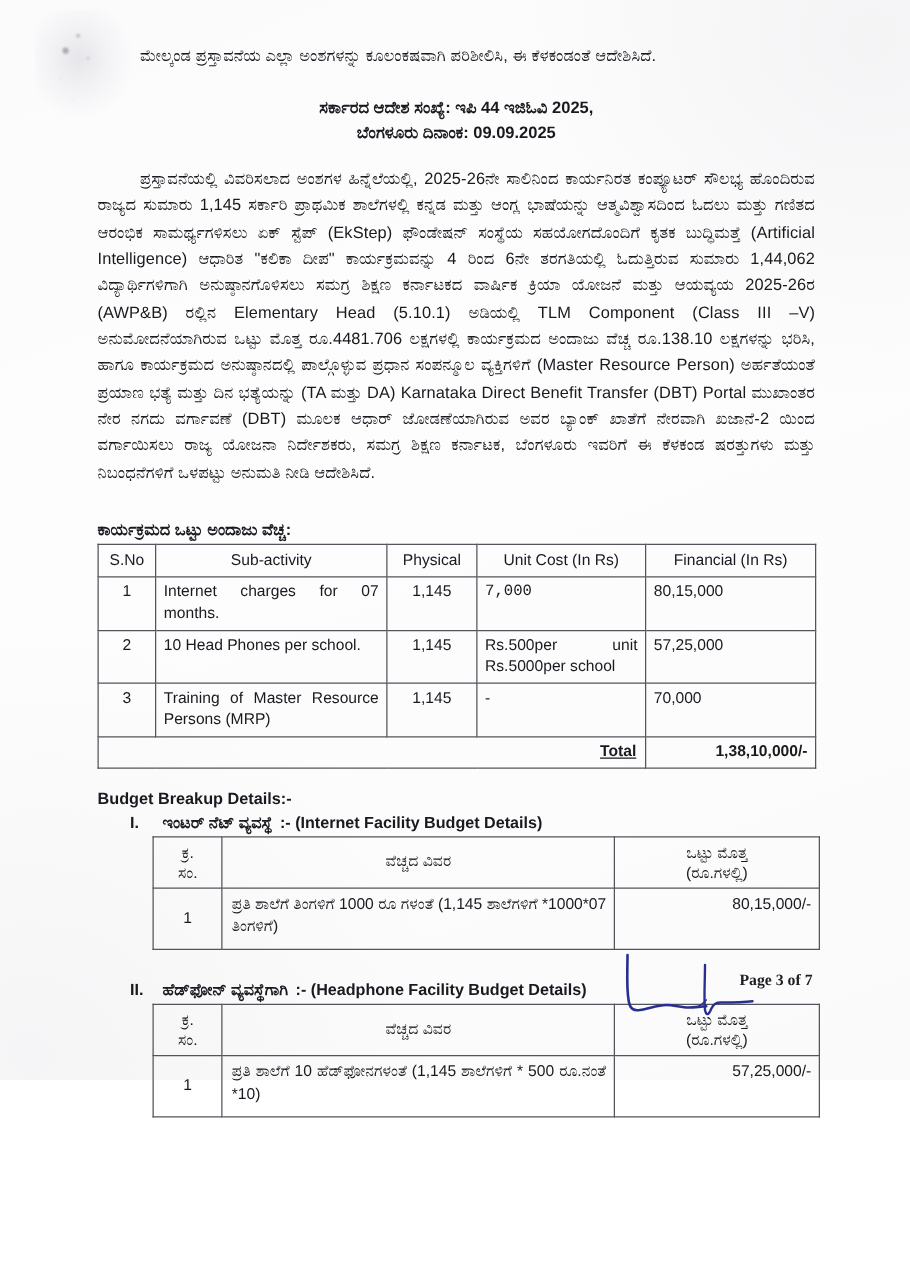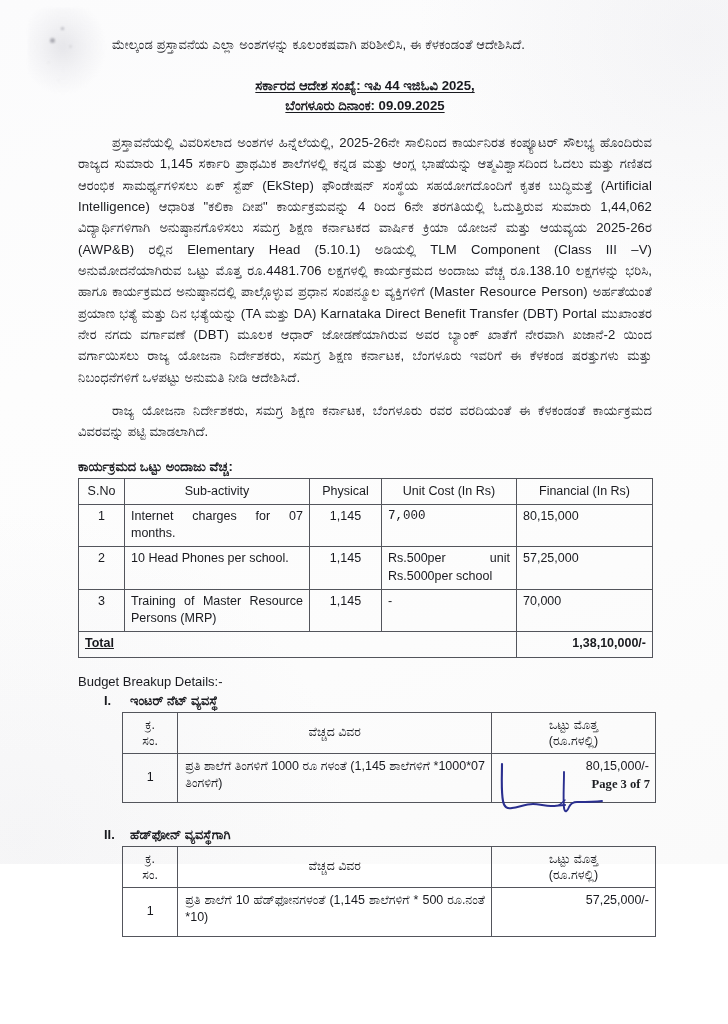--- a/index.html
+++ b/index.html
@@ -73,21 +73,20 @@
   p.para.indent { text-indent: 34px; }
 
   .order-head {
     text-align: center;
     margin-top: 21px;
     font-size: 13.2px;
     font-weight: bold;
     line-height: 1.5;
   }
   .order-head .ul {
-    text-decoration: underline;
     text-underline-offset: 2px;
   }
 
   .spacer-24 { height: 24px; }
   .spacer-16 { height: 16px; }
   .spacer-12 { height: 12px; }
 
   .table-caption {
     font-size: 13px;
     font-weight: bold;
@@ -130,34 +129,34 @@
   }
   .t-main td.phys { text-align: center; }
   .t-main td.unit {
     text-align: justify;
     text-justify: inter-word;
   }
   .t-main td.unit.right { text-align: left; font-family: Liberation Mono, monospace; }
   .t-main td.fin { text-align: left; }
   .t-main td.rowtall { height: 30px; }
   .t-main td.total-label {
-    text-align: left;
+    text-align: right;
     font-weight: bold;
     padding-right: 7px;
     text-decoration: underline;
   }
   .t-main td.total-value {
     text-align: right;
     font-weight: bold;
     padding-left: 24px;
   }
 
   .bbd-title {
     font-size: 13px;
-    font-weight: normal;
+    font-weight: bold;
     margin: 0 0 4px 0;
   }
   .bbd-sec { margin-left: 26px; }
   .bbd-item-head {
     font-size: 12.9px;
     font-weight: bold;
     margin: 0 0 3px 0;
     display: flex;
     align-items: baseline;
   }
@@ -229,21 +228,20 @@
       <div class="ul">ಸರ್ಕಾರದ ಆದೇಶ ಸಂಖ್ಯೆ: ಇಪಿ 44 ಇಜಿಓವಿ 2025,</div>
       <div class="ul">ಬೆಂಗಳೂರು ದಿನಾಂಕ: 09.09.2025</div>
     </div>
 
     <div class="spacer-16"></div>
 
     <p class="para indent">ಪ್ರಸ್ತಾವನೆಯಲ್ಲಿ ವಿವರಿಸಲಾದ ಅಂಶಗಳ ಹಿನ್ನೆಲೆಯಲ್ಲಿ, 2025-26ನೇ ಸಾಲಿನಿಂದ ಕಾರ್ಯನಿರತ ಕಂಪ್ಯೂಟರ್ ಸೌಲಭ್ಯ ಹೊಂದಿರುವ ರಾಜ್ಯದ ಸುಮಾರು 1,145 ಸರ್ಕಾರಿ ಪ್ರಾಥಮಿಕ ಶಾಲೆಗಳಲ್ಲಿ ಕನ್ನಡ ಮತ್ತು ಆಂಗ್ಲ ಭಾಷೆಯನ್ನು ಆತ್ಮವಿಶ್ವಾಸದಿಂದ ಓದಲು ಮತ್ತು ಗಣಿತದ ಆರಂಭಿಕ ಸಾಮರ್ಥ್ಯಗಳಿಸಲು ಏಕ್ ಸ್ಟೆಪ್ (EkStep) ಫೌಂಡೇಷನ್ ಸಂಸ್ಥೆಯ ಸಹಯೋಗದೊಂದಿಗೆ ಕೃತಕ ಬುದ್ಧಿಮತ್ತೆ (Artificial Intelligence) ಆಧಾರಿತ "ಕಲಿಕಾ ದೀಪ" ಕಾರ್ಯಕ್ರಮವನ್ನು 4 ರಿಂದ 6ನೇ ತರಗತಿಯಲ್ಲಿ ಓದುತ್ತಿರುವ ಸುಮಾರು 1,44,062 ವಿದ್ಯಾರ್ಥಿಗಳಿಗಾಗಿ ಅನುಷ್ಠಾನಗೊಳಿಸಲು ಸಮಗ್ರ ಶಿಕ್ಷಣ ಕರ್ನಾಟಕದ ವಾರ್ಷಿಕ ಕ್ರಿಯಾ ಯೋಜನೆ ಮತ್ತು ಆಯವ್ಯಯ 2025-26ರ (AWP&amp;B) ರಲ್ಲಿನ Elementary Head (5.10.1) ಅಡಿಯಲ್ಲಿ TLM Component (Class III –V) ಅನುಮೋದನೆಯಾಗಿರುವ ಒಟ್ಟು ಮೊತ್ತ ರೂ.4481.706 ಲಕ್ಷಗಳಲ್ಲಿ ಕಾರ್ಯಕ್ರಮದ ಅಂದಾಜು ವೆಚ್ಚ ರೂ.138.10 ಲಕ್ಷಗಳನ್ನು ಭರಿಸಿ, ಹಾಗೂ ಕಾರ್ಯಕ್ರಮದ ಅನುಷ್ಠಾನದಲ್ಲಿ ಪಾಲ್ಗೊಳ್ಳುವ ಪ್ರಧಾನ ಸಂಪನ್ಮೂಲ ವ್ಯಕ್ತಿಗಳಿಗೆ (Master Resource Person) ಅರ್ಹತೆಯಂತೆ ಪ್ರಯಾಣ ಭತ್ಯೆ ಮತ್ತು ದಿನ ಭತ್ಯೆಯನ್ನು (TA ಮತ್ತು DA) Karnataka Direct Benefit Transfer (DBT) Portal ಮುಖಾಂತರ ನೇರ ನಗದು ವರ್ಗಾವಣೆ (DBT) ಮೂಲಕ ಆಧಾರ್ ಜೋಡಣೆಯಾಗಿರುವ ಅವರ ಬ್ಯಾಂಕ್ ಖಾತೆಗೆ ನೇರವಾಗಿ ಖಜಾನೆ-2 ಯಿಂದ ವರ್ಗಾಯಿಸಲು ರಾಜ್ಯ ಯೋಜನಾ ನಿರ್ದೇಶಕರು, ಸಮಗ್ರ ಶಿಕ್ಷಣ ಕರ್ನಾಟಕ, ಬೆಂಗಳೂರು ಇವರಿಗೆ ಈ ಕೆಳಕಂಡ ಷರತ್ತುಗಳು ಮತ್ತು ನಿಬಂಧನೆಗಳಿಗೆ ಒಳಪಟ್ಟು ಅನುಮತಿ ನೀಡಿ ಆದೇಶಿಸಿದೆ.</p>
 
     <div class="spacer-12"></div>
 
-    <p class="para indent">ರಾಜ್ಯ ಯೋಜನಾ ನಿರ್ದೇಶಕರು, ಸಮಗ್ರ ಶಿಕ್ಷಣ ಕರ್ನಾಟಕ, ಬೆಂಗಳೂರು ರವರ ವರದಿಯಂತೆ ಈ ಕೆಳಕಂಡಂತೆ ಕಾರ್ಯಕ್ರಮದ ವಿವರವನ್ನು ಪಟ್ಟಿ ಮಾಡಲಾಗಿದೆ.</p>
 
     <div class="spacer-16"></div>
 
     <div class="table-caption">ಕಾರ್ಯಕ್ರಮದ ಒಟ್ಟು ಅಂದಾಜು ವೆಚ್ಚ:</div>
 
     <table class="grid t-main">
       <colgroup>
         <col class="c1">
           <col class="c2">
           <col class="c3">
@@ -289,20 +287,21 @@
     </table>
 
     <div class="spacer-16"></div>
 
     <div class="bbd-title">Budget Breakup Details:-</div>
 
     <div class="bbd-sec">
       <div class="bbd-item-head">
         <span class="roman">I.</span>
         <span class="kn">ಇಂಟರ್ ನೆಟ್ ವ್ಯವಸ್ಥೆ</span>
+        <span>:- (Internet Facility Budget Details)</span>
       </div>
 
       <table class="grid t-budget">
         <colgroup>
             <col class="b1">
             <col class="b2">
             <col class="b3">
           </colgroup>
         <thead>
           <tr>
@@ -324,20 +323,21 @@
             <td class="amt">80,15,000/-</td>
           </tr>
         </tbody>
       </table>
 
       <div class="spacer-24"></div>
 
       <div class="bbd-item-head">
         <span class="roman">II.</span>
         <span class="kn">ಹೆಡ್‌ಫೋನ್ ವ್ಯವಸ್ಥೆಗಾಗಿ</span>
+        <span>:- (Headphone Facility Budget Details)</span>
       </div>
 
       <table class="grid t-budget">
         <colgroup>
             <col class="b1">
             <col class="b2">
             <col class="b3">
           </colgroup>
         <thead>
           <tr>

